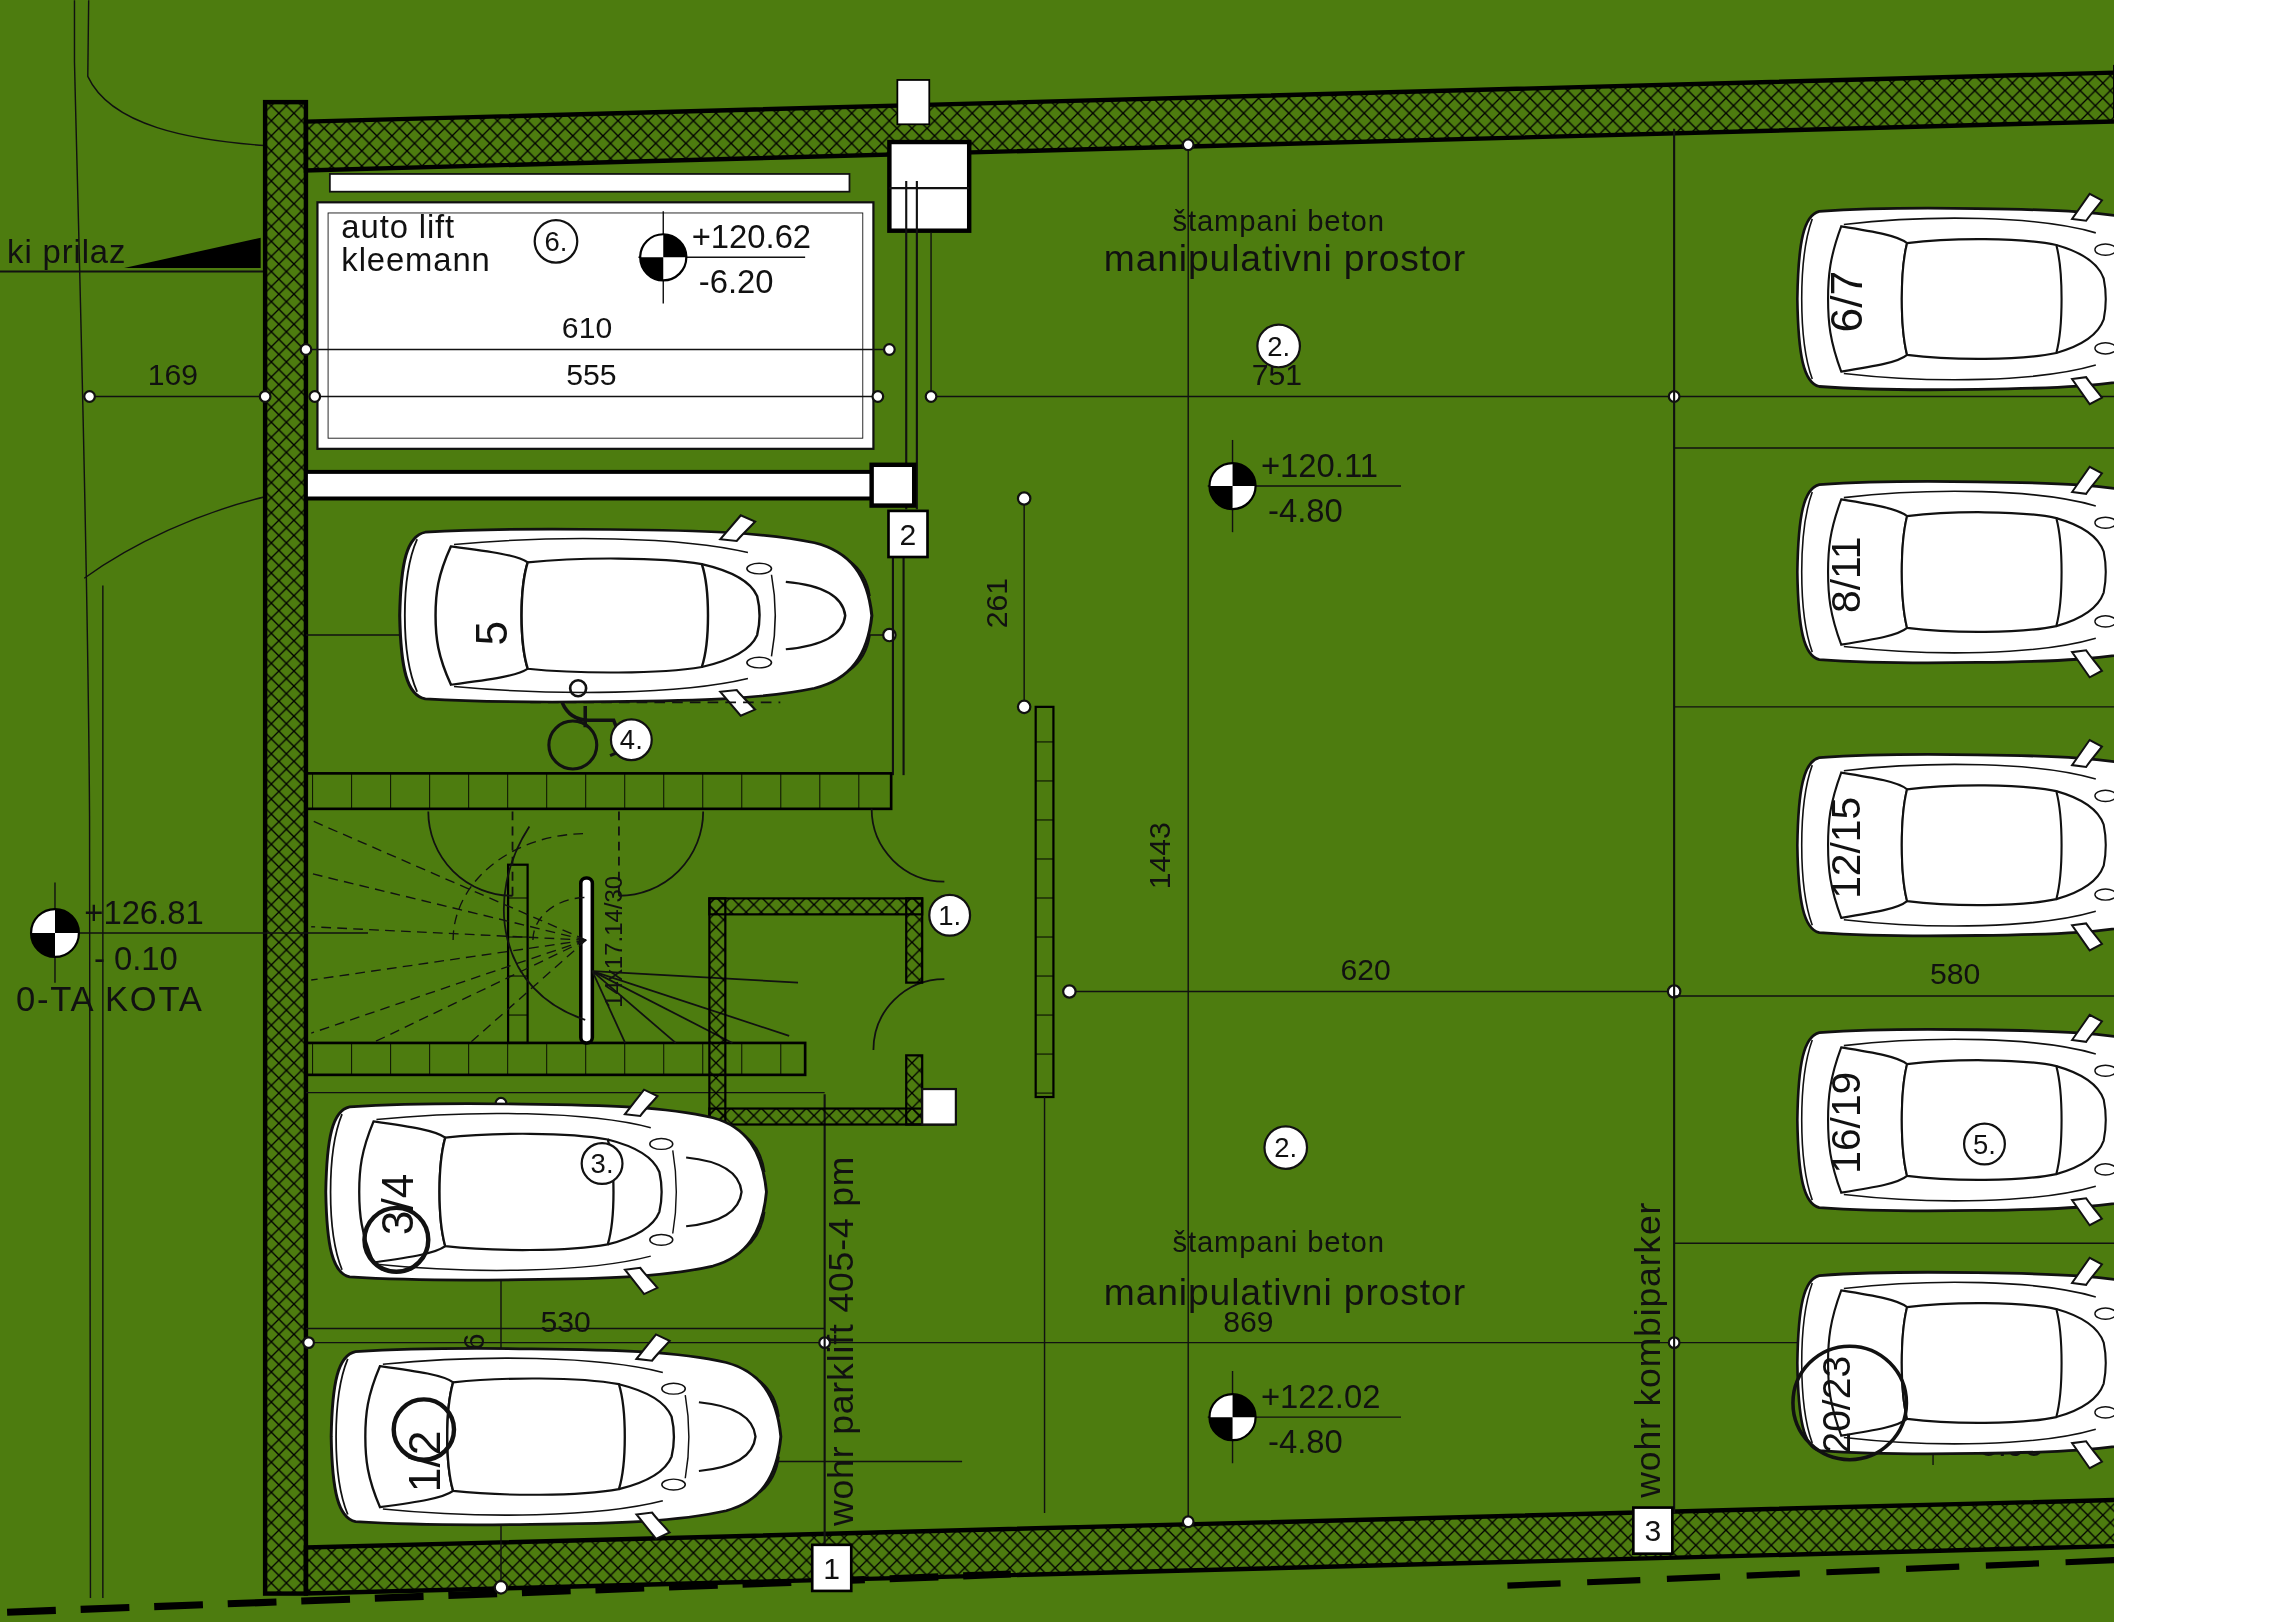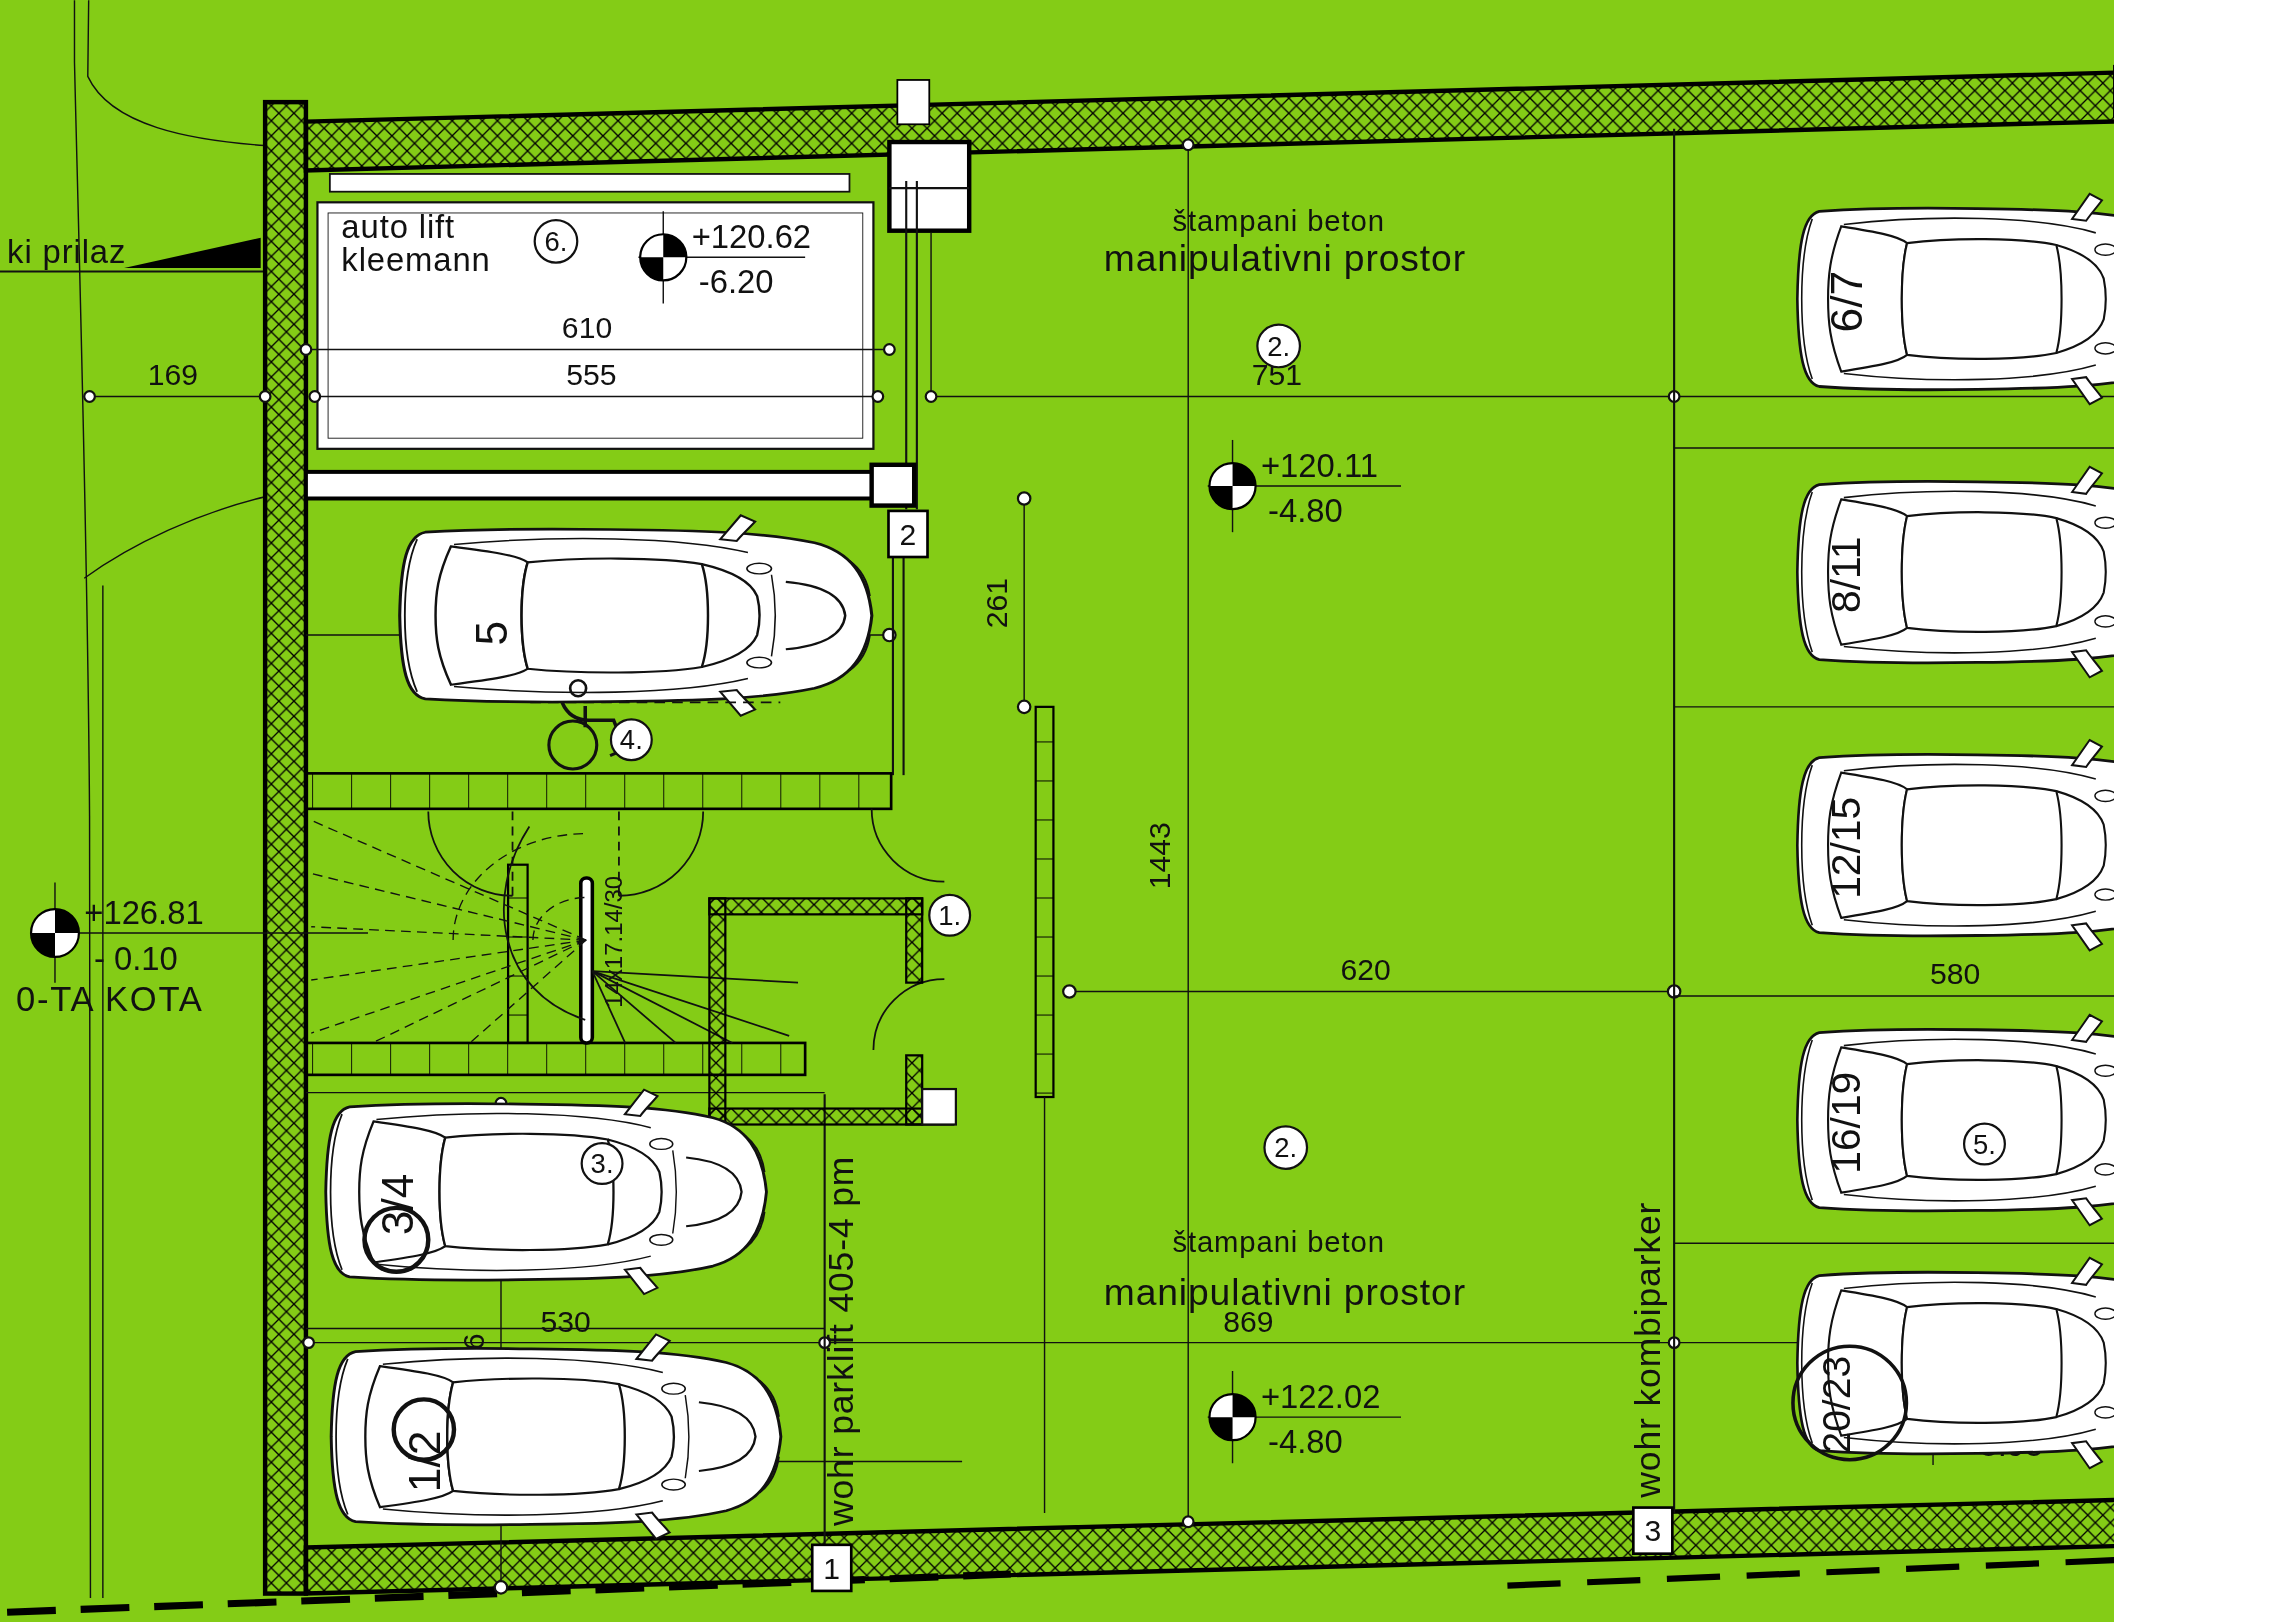--- a/index.html
+++ b/index.html
@@ -1,16 +1,16 @@
 <!DOCTYPE html>
 <html style="font-size:14px"><head>
 <meta charset="utf-8">
 <style>
   html,body{margin:0;padding:0;background:#ffffff;}
-  .page{width:2114px;height:1623px;position:relative;background:#84cc16;overflow:hidden;}
+  .page{width:2114px;height:1623px;position:relative;background:#4d7c0f;overflow:hidden;}
   svg{display:block;}
   text{font-family:"Liberation Sans",sans-serif;fill:#111;}
   .t-big{font-size:42px;letter-spacing:1px;}
   .t-mat{font-size:33px;letter-spacing:1px;}
   .t-dim{font-size:34px;}
   .t-elev{font-size:37px;}
   .t-lab{font-size:37px;letter-spacing:1px;}
   .t-stall{font-size:50px;}
   .t-bub{font-size:31px;}
   .t-box{font-size:34px;}

